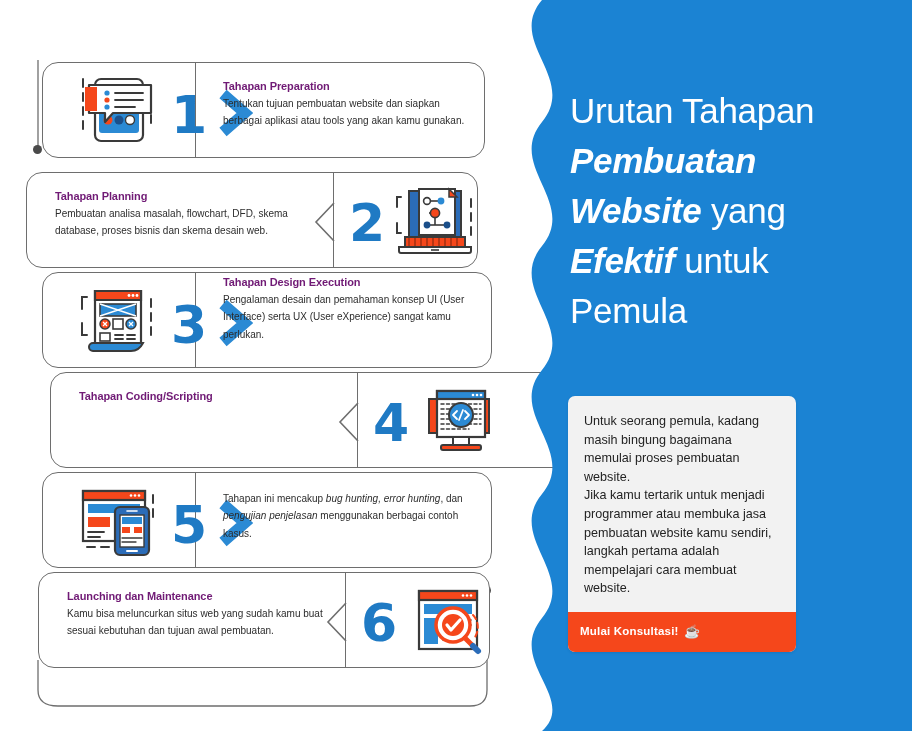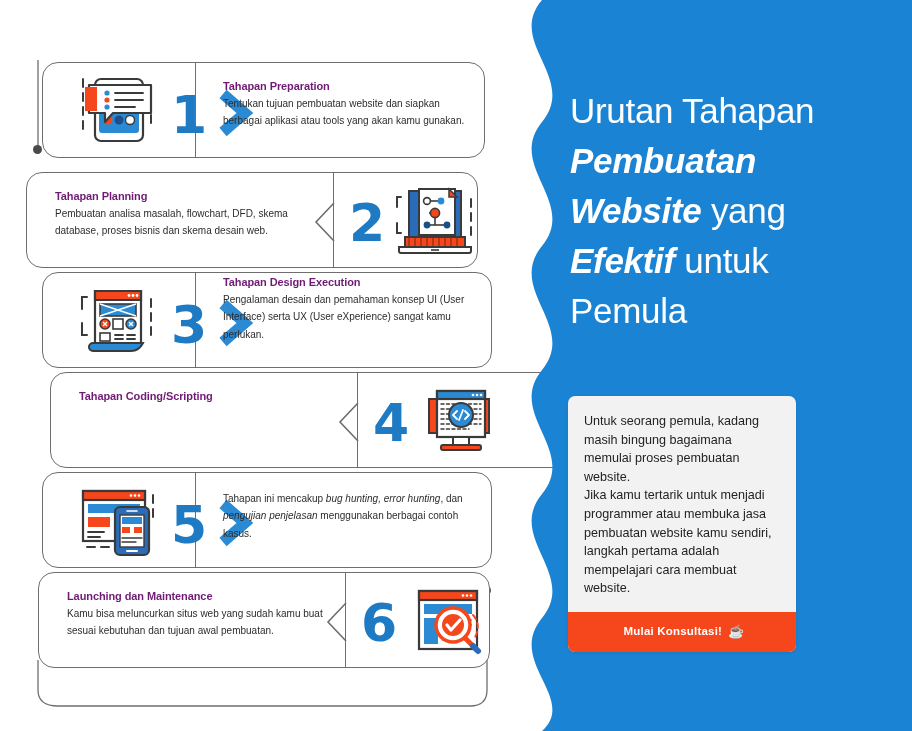--- a/index.html
+++ b/index.html
@@ -50,25 +50,25 @@
     line-height: 18.6px;
   }
   .info-card .body p { margin: 0; }
   .info-card .body p.gap { margin-top: 15px; }
 
   .cta {
     display: block;
     width: 100%;
     background: #f5471b;
     color: #ffffff;
-    text-align: center;
+    text-align: left;
     font-size: 11.5px;
     font-weight: bold;
     letter-spacing: 0.2px;
-    padding: 12px 0 13px 4px;
+    padding: 12px 0 13px 12px;
     border: none;
     cursor: pointer;
     font-family: "Liberation Sans", sans-serif;
   }
   .cta .cup { margin-left: 6px; font-size: 13px; vertical-align: -1px; }
 
   
   .flow { position: absolute; left: 0; top: 0; width: 540px; height: 731px; }
 
   .step {

